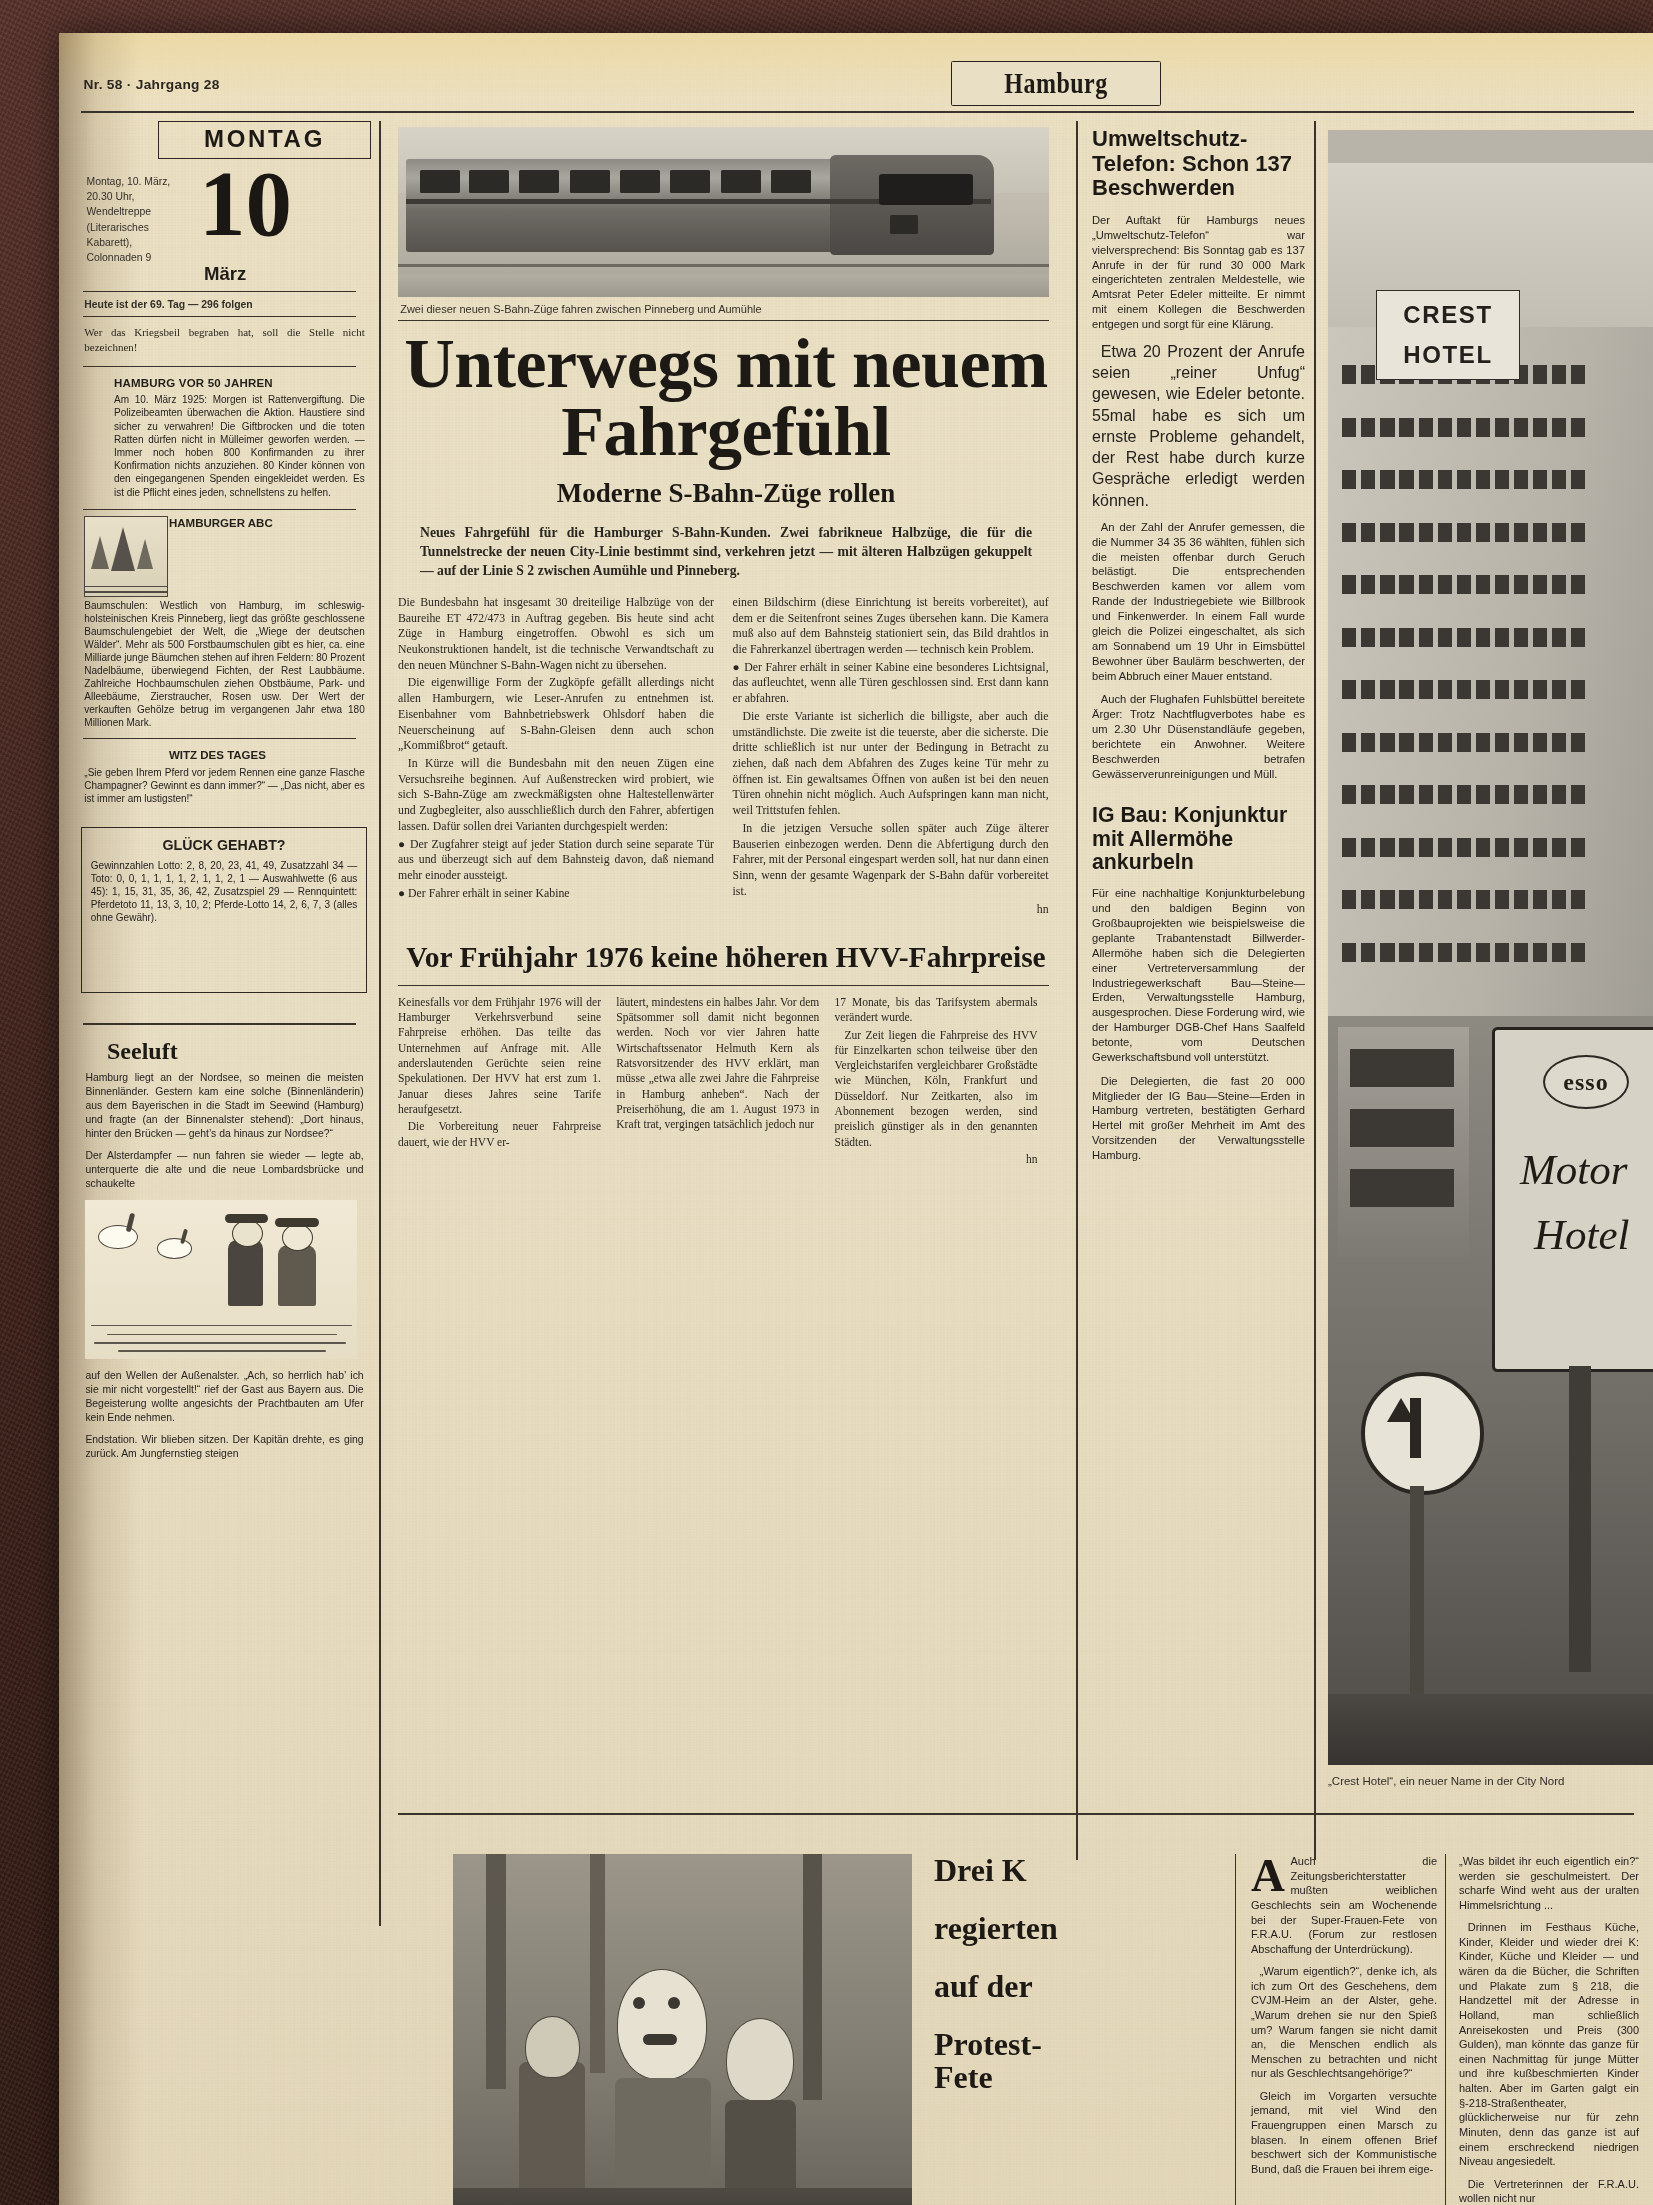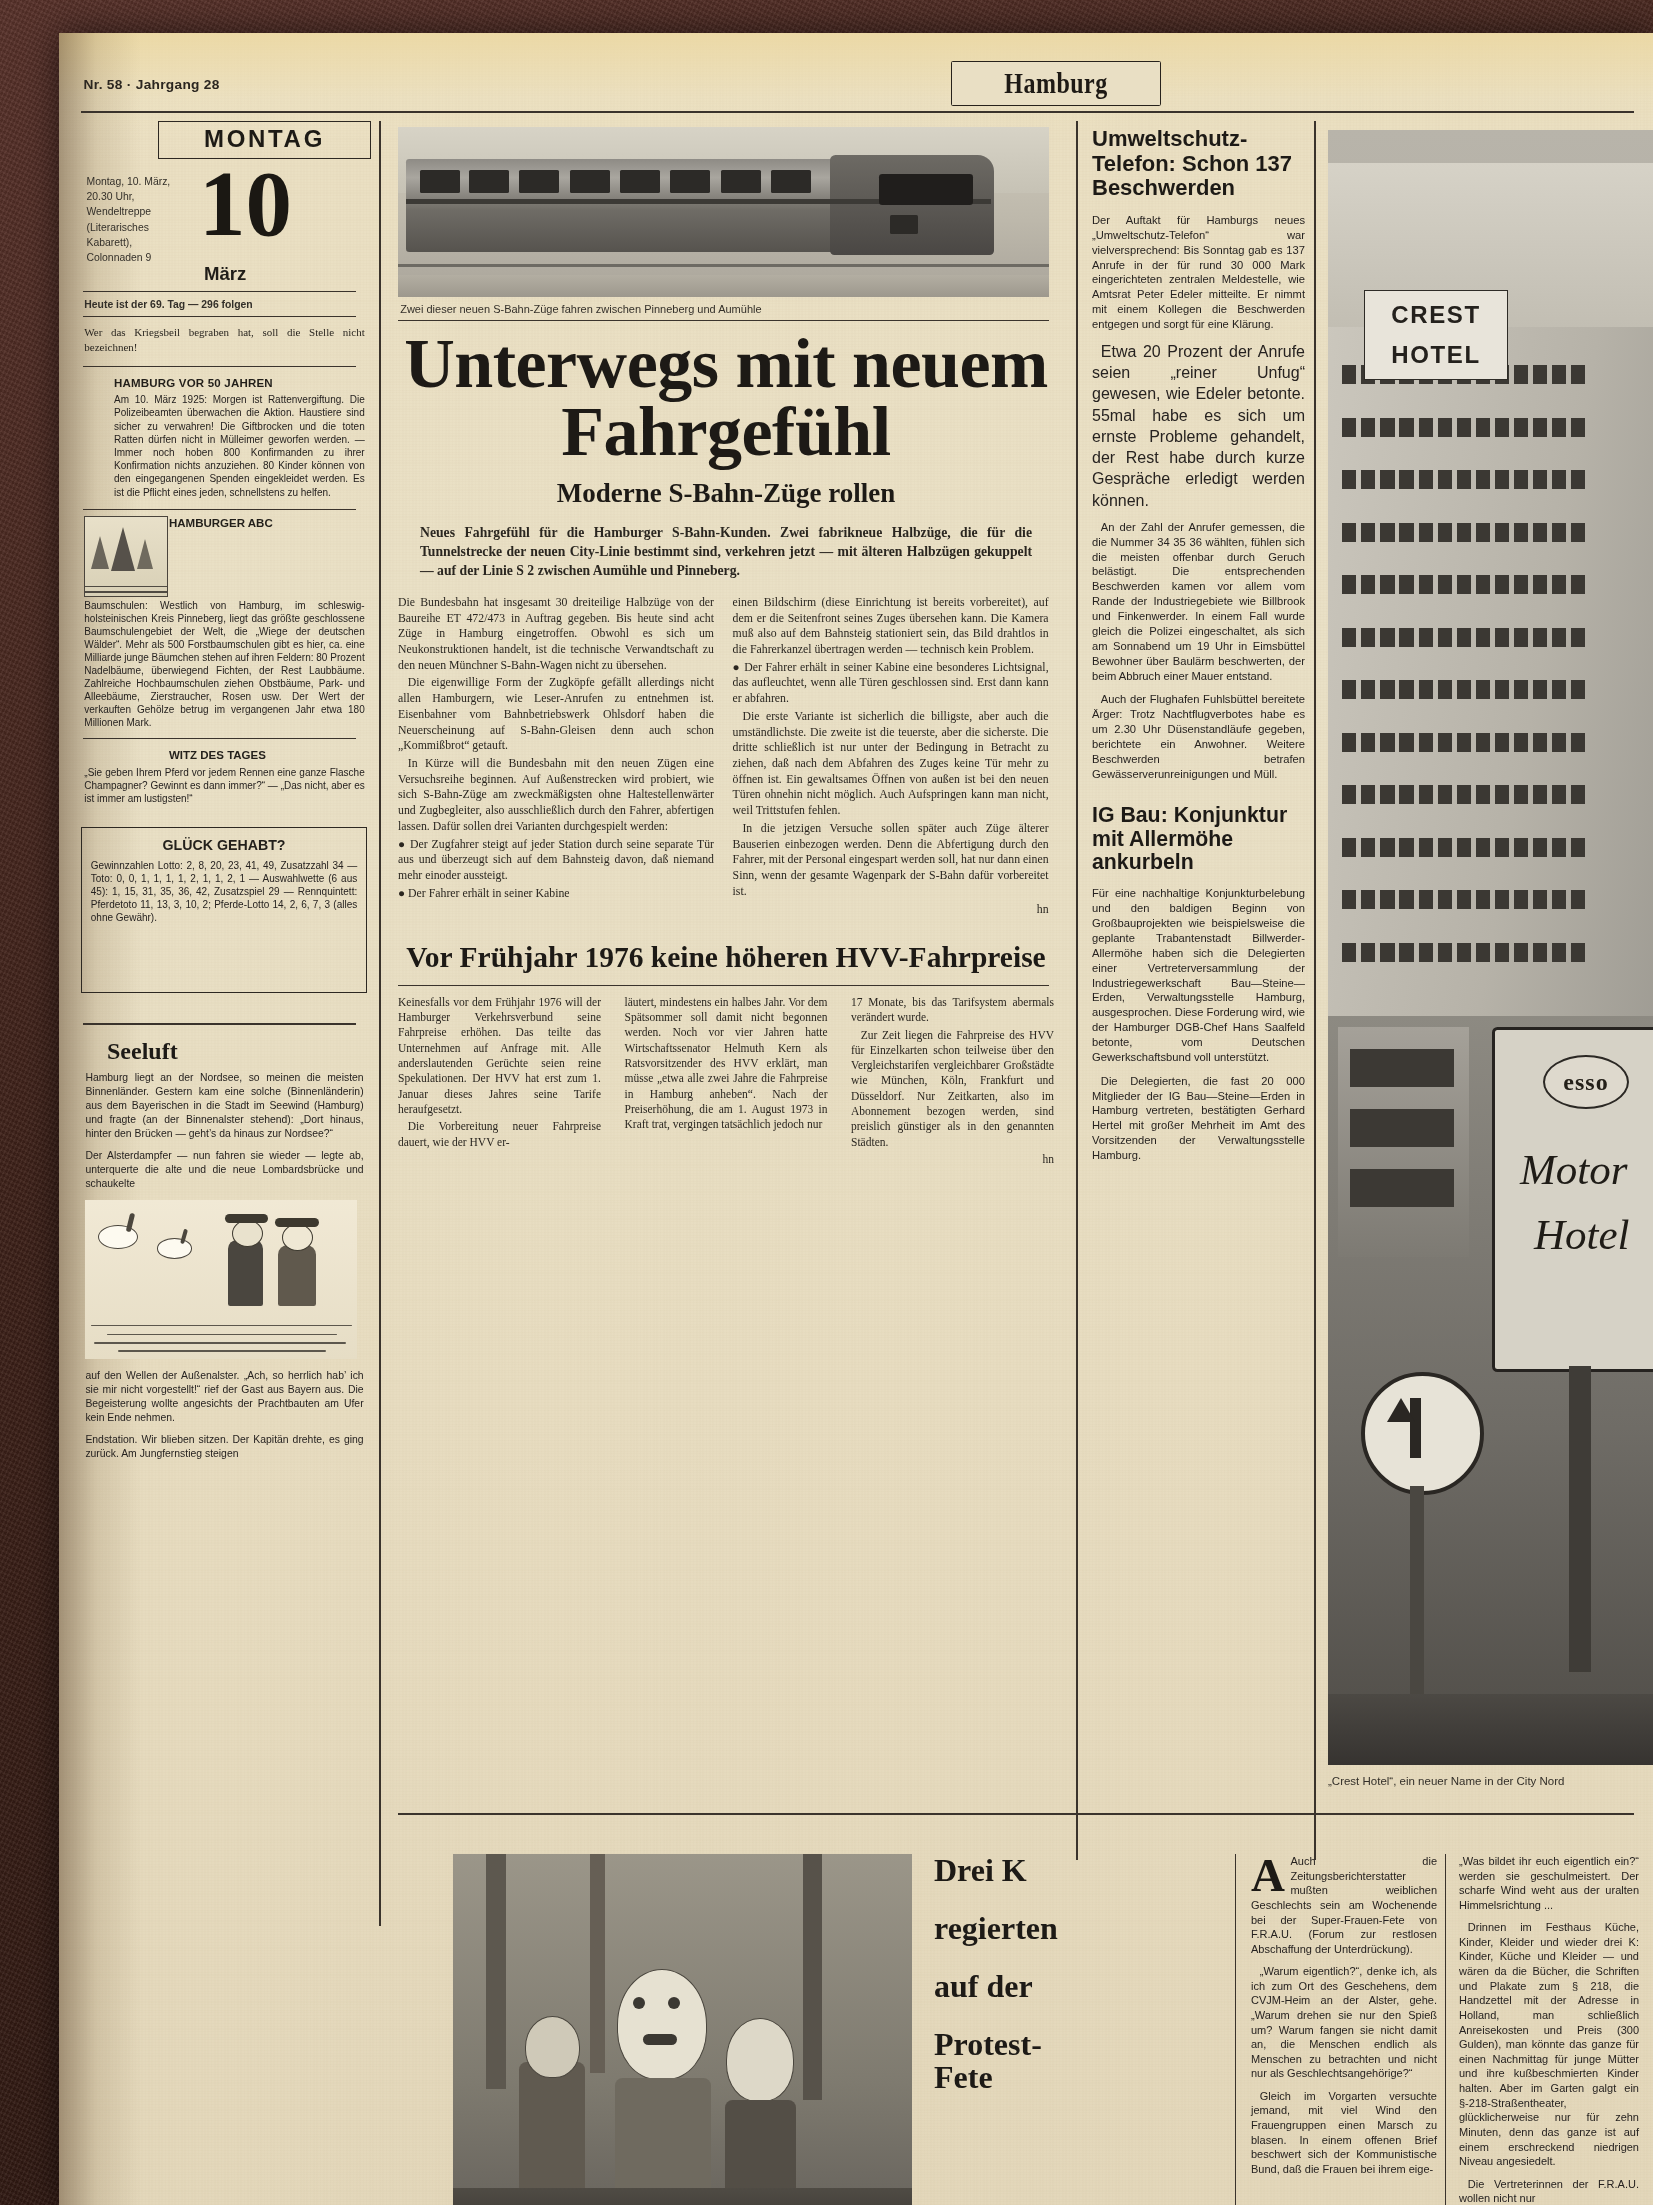--- a/index.html
+++ b/index.html
@@ -249,21 +249,21 @@
           <div class="body-txt" style="font-size:11.8px;line-height:1.33;text-indent:9.8px;margin-top:2.2px;">Die erste Variante ist sicherlich die billigste, aber auch die umständlichste. Die zweite ist die teuerste, aber die sicherste. Die dritte schließlich ist nur unter der Bedingung in Betracht zu ziehen, daß nach dem Abfahren des Zuges keine Tür mehr zu öffnen ist. Ein gewaltsames Öffnen von außen ist bei den neuen Türen ohnehin nicht möglich. Auch Aufspringen kann man nicht, weil Trittstufen fehlen.</div>
           <div class="body-txt" style="font-size:11.8px;line-height:1.33;text-indent:9.8px;margin-top:2.2px;">In die jetzigen Versuche sollen später auch Züge älterer Bauserien einbezogen werden. Denn die Abfertigung durch den Fahrer, mit der Personal eingespart werden soll, hat nur dann einen Sinn, wenn der gesamte Wagenpark der S-Bahn dafür vorbereitet ist.</div>
           <div class="body-txt" style="font-size:11.8px;line-height:1.33;margin-top:2.2px;text-align:right;">hn</div>
         </div>
       </div>
 
       <div class="hd-l" style="margin:25px 0 0 0;font-size:29.5px;text-align:center;">Vor Frühjahr 1976 keine höheren HVV-Fahrpreise</div>
 
       <div class="hair" style="position:relative;top:12px;width:651px;height:1.1px;"></div>
 
-      <div style="position:relative;margin-top:21px;display:flex;gap:15.3px;justify-content:space-between;">
+      <div style="position:relative;margin-top:21px;display:flex;gap:15.3px;">
         <div style="width:203px;">
           <div class="body-txt" style="font-size:11.5px;line-height:1.33;">Keinesfalls vor dem Frühjahr 1976 will der Hamburger Verkehrsverbund seine Fahrpreise erhöhen. Das teilte das Unternehmen auf Anfrage mit. Alle anderslautenden Gerüchte seien reine Spekulationen. Der HVV hat erst zum 1. Januar dieses Jahres seine Tarife heraufgesetzt.</div>
           <div class="body-txt" style="font-size:11.5px;line-height:1.33;text-indent:9.8px;margin-top:2.2px;">Die Vorbereitung neuer Fahrpreise dauert, wie der HVV er-</div>
         </div>
         <div style="width:203px;">
           <div class="body-txt" style="font-size:11.5px;line-height:1.33;">läutert, mindestens ein halbes Jahr. Vor dem Spätsommer soll damit nicht begonnen werden. Noch vor vier Jahren hatte Wirtschaftssenator Helmuth Kern als Ratsvorsitzender des HVV erklärt, man müsse „etwa alle zwei Jahre die Fahrpreise in Hamburg anheben“. Nach der Preiserhöhung, die am 1. August 1973 in Kraft trat, vergingen tatsächlich jedoch nur</div>
         </div>
         <div style="width:203px;">
           <div class="body-txt" style="font-size:11.5px;line-height:1.33;">17 Monate, bis das Tarifsystem abermals verändert wurde.</div>
           <div class="body-txt" style="font-size:11.5px;line-height:1.33;text-indent:9.8px;margin-top:2.2px;">Zur Zeit liegen die Fahrpreise des HVV für Einzelkarten schon teilweise über den Vergleichstarifen vergleichbarer Großstädte wie München, Köln, Frankfurt und Düsseldorf. Nur Zeitkarten, also im Abonnement bezogen werden, sind preislich günstiger als in den genannten Städten.</div>
@@ -467,21 +467,21 @@
             <i></i>
             <i></i>
             <i></i>
             <i></i>
             <i></i>
             <i></i>
             <i></i>
           </div>
       </div>
 
-      <div class="signboard" style="left:36px;top:160px;width:142px;height:88px;gap:8px;">
+      <div class="signboard" style="left:48px;top:160px;width:142px;height:88px;gap:8px;">
         <div style="font-size:24px;letter-spacing:1.6px;">CREST</div>
         <div style="font-size:24px;letter-spacing:1.6px;margin-top:4.4px;">HOTEL</div>
       </div>
 
       <div class="bld" style="left:0;top:886px;width:383px;height:749px;background:linear-gradient(180deg,#8d8a82 0%,#6f6c66 55%,#4e4b46 100%);"></div>
       <div style="position:absolute;left:9.8px;top:897px;width:131px;height:230px;background:linear-gradient(180deg,#a5a199,#7d7a73);"></div>
       <div style="position:absolute;left:22px;top:919px;width:104px;height:38px;background:#3c3934;"></div>
       <div style="position:absolute;left:22px;top:979px;width:104px;height:38px;background:#3c3934;"></div>
       <div style="position:absolute;left:22px;top:1039px;width:104px;height:38px;background:#3c3934;"></div>
 

